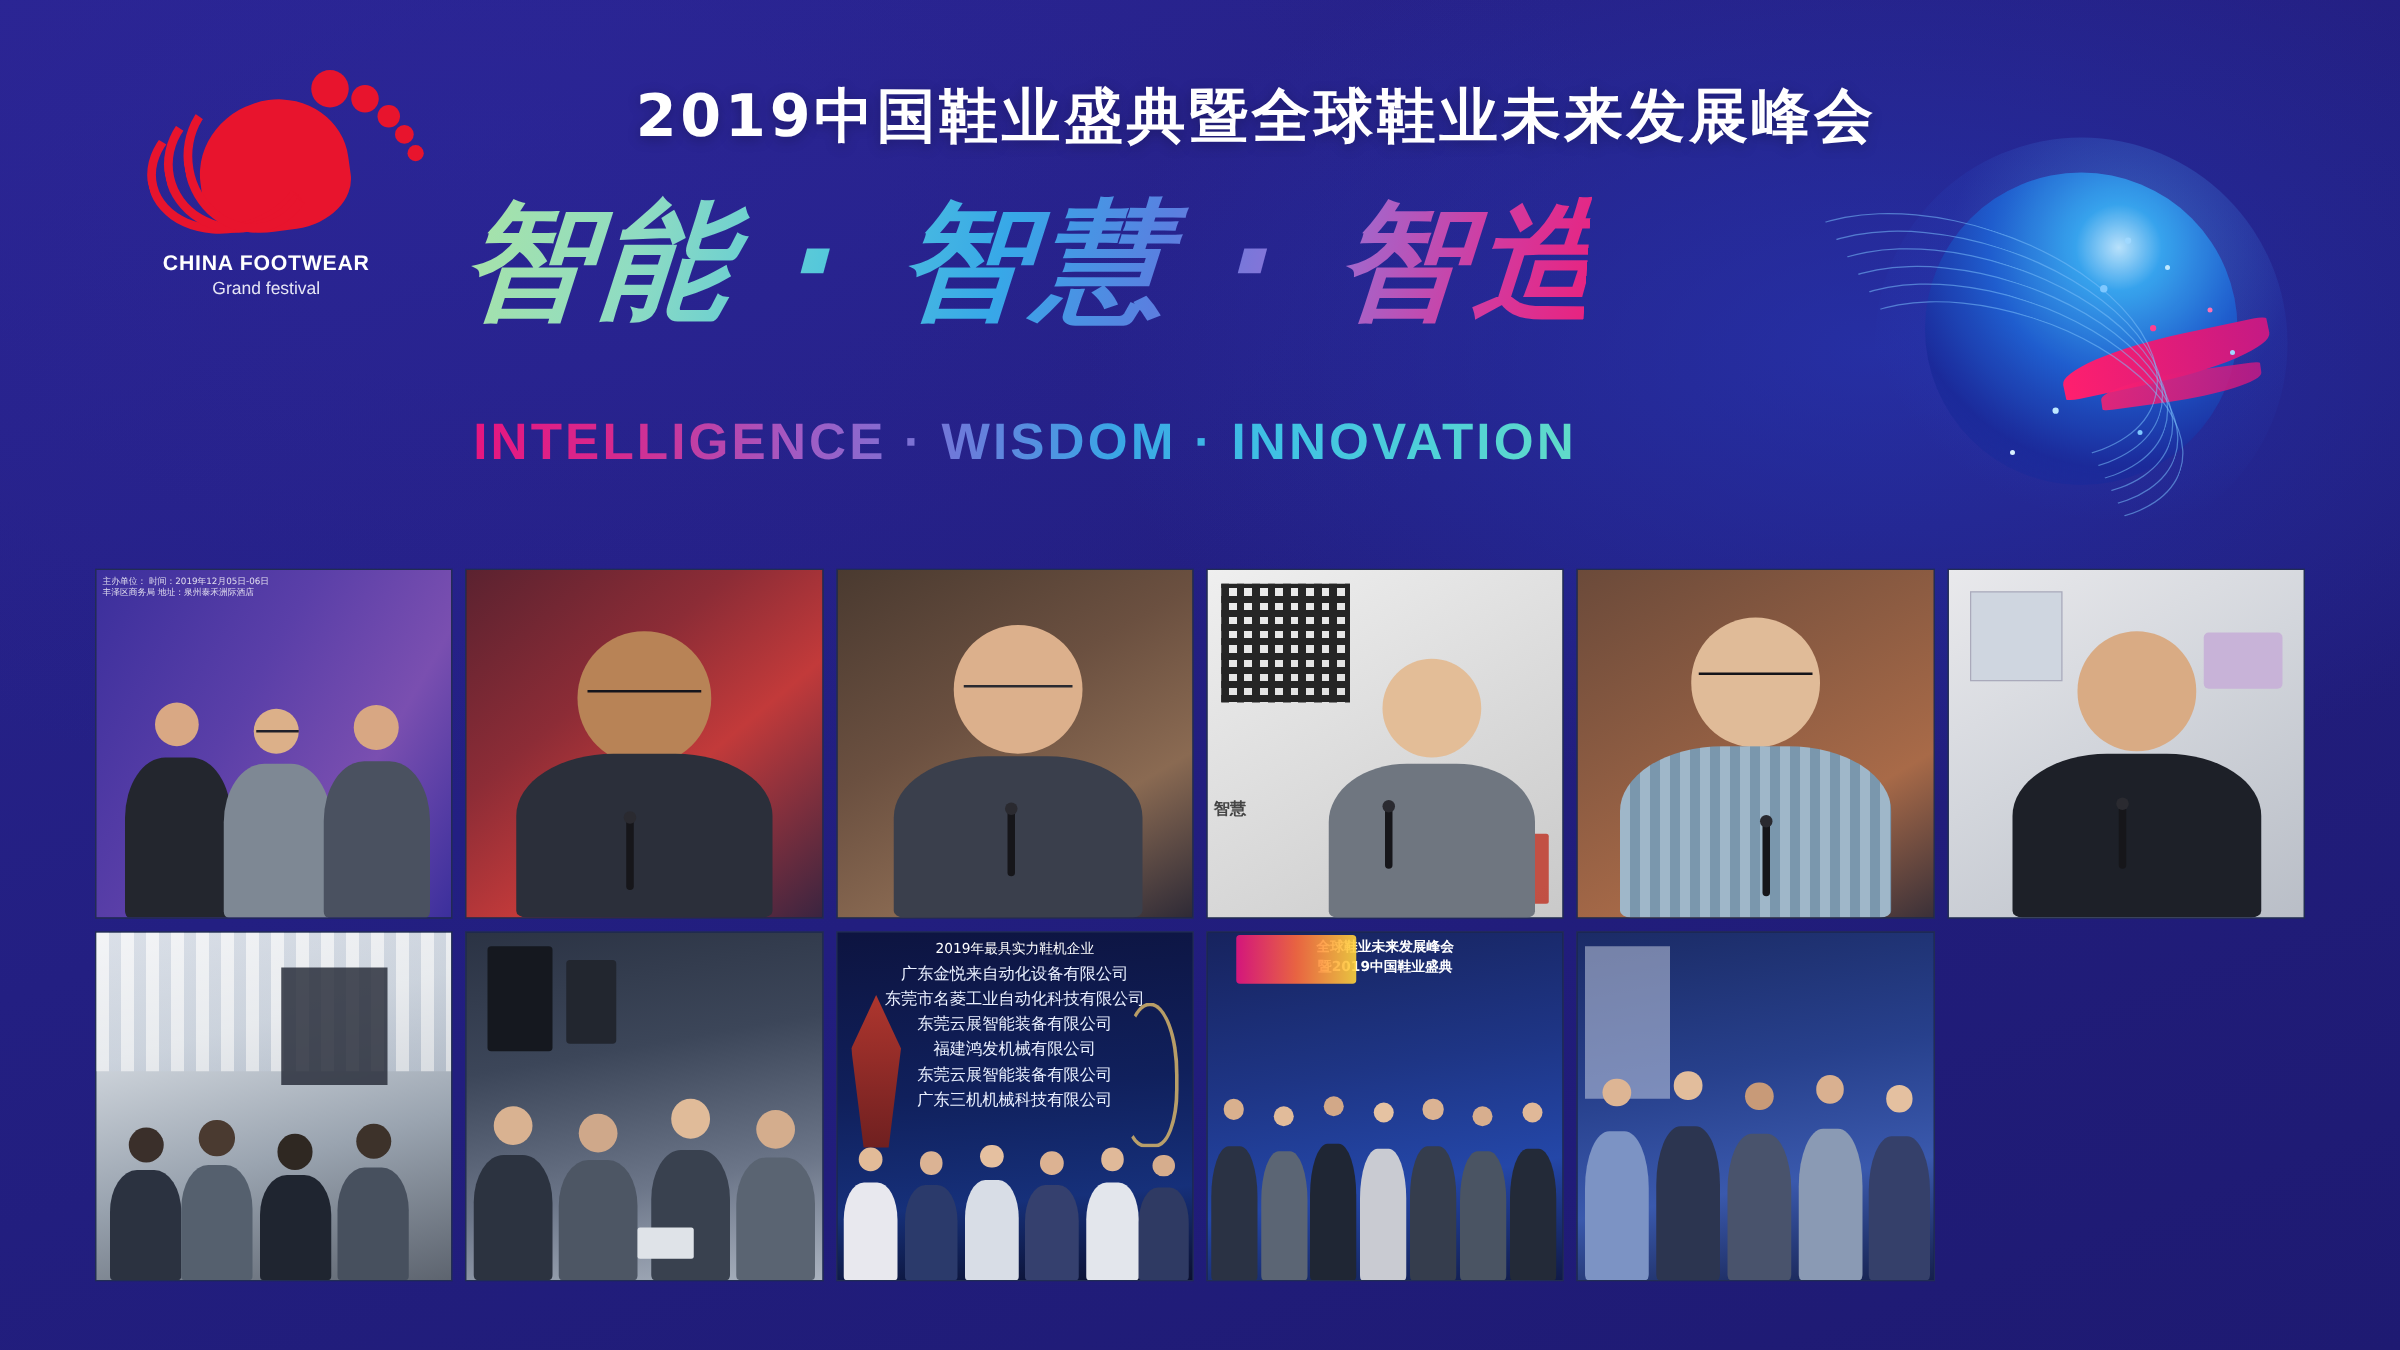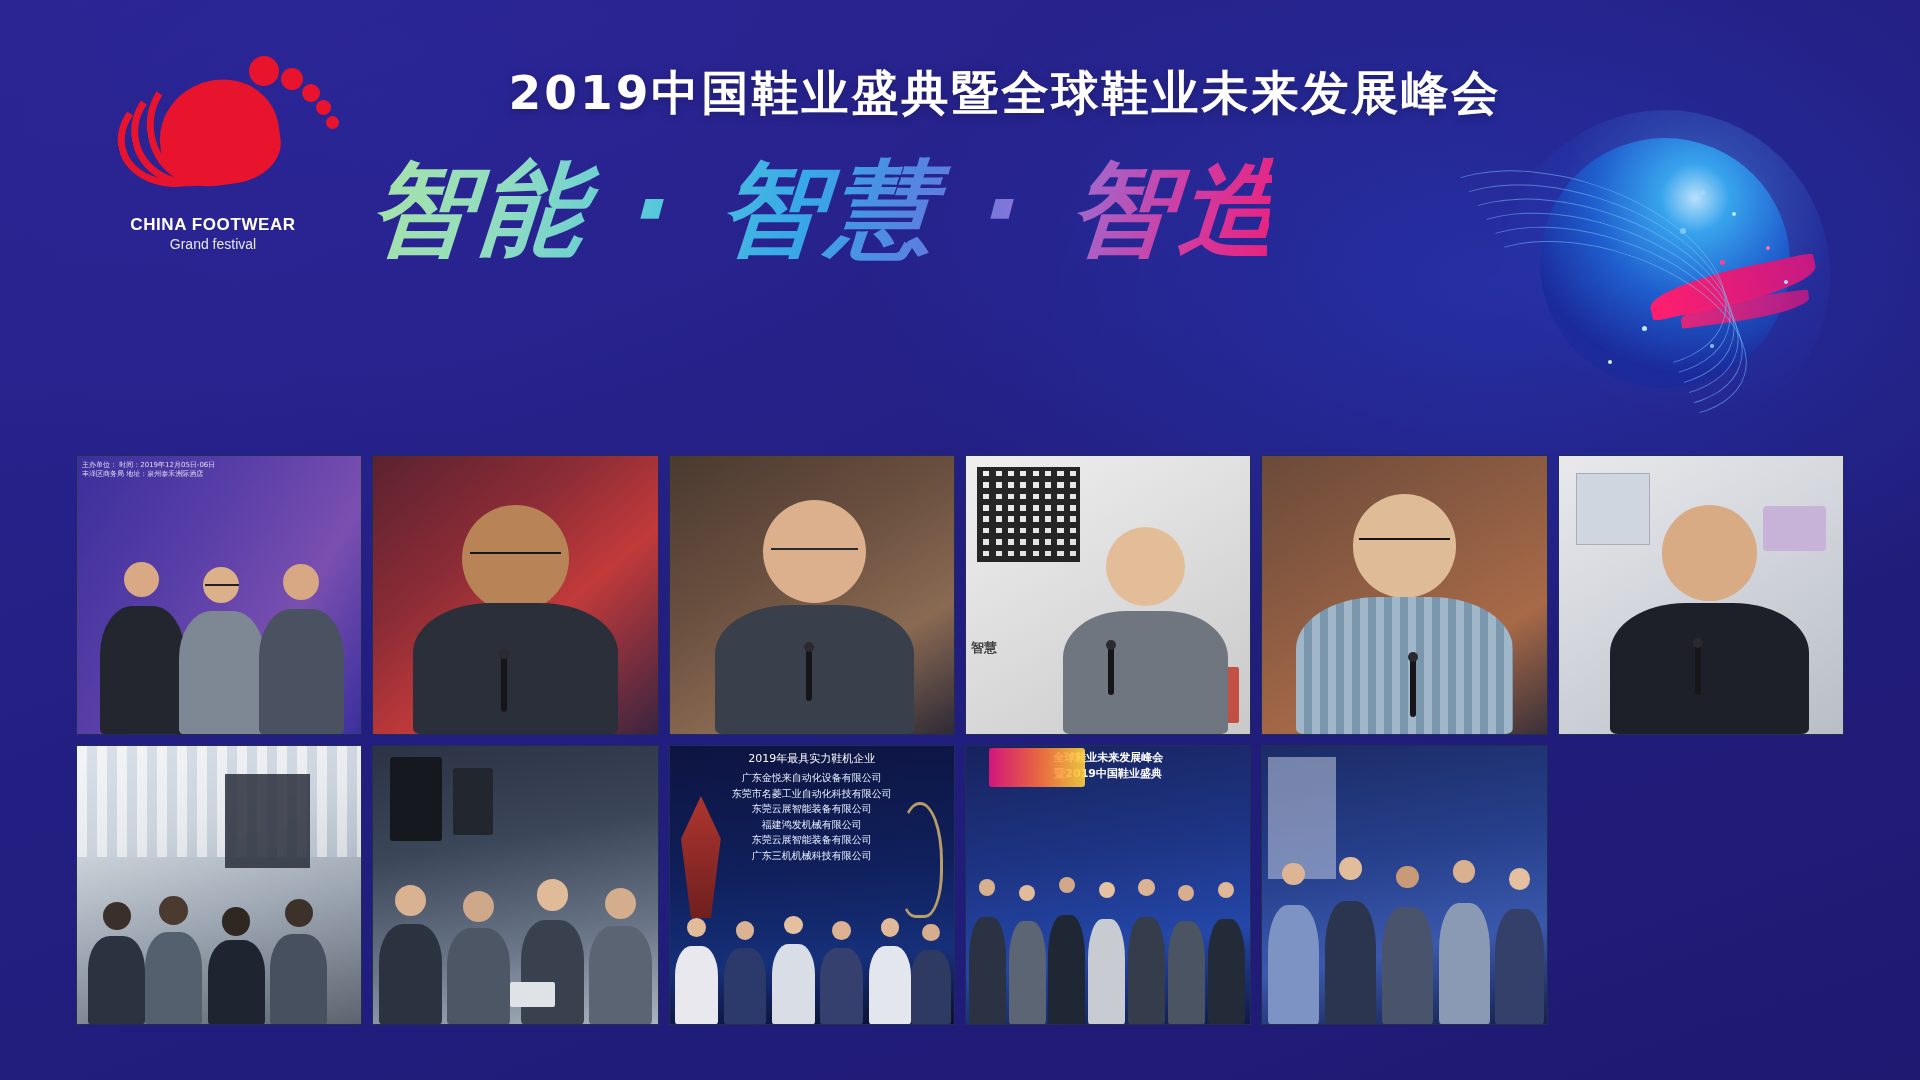--- a/index.html
+++ b/index.html
@@ -42,21 +42,21 @@
     border-radius:50%;
   }
   #logo-cn {
     margin-top:6px; color:#fff; text-align:center;
     font-size:40px; line-height:.96; font-weight:700; letter-spacing:2px;
     font-family:"DejaVu Sans","Liberation Sans",sans-serif;
     white-space:nowrap;
   }
   #logo-cn .l2 { letter-spacing:6px; font-size:42px; }
   #logo-en {
-    margin-top:24px; color:#fff; text-align:right;
+    margin-top:10px; color:#fff; text-align:right;
     font-size:17px; font-weight:700; letter-spacing:.6px;
   }
   #logo-en2 { color:#e6e6f5; font-size:14px; font-weight:400; margin-top:1px; }
 
   
   #main-title {
     position:absolute; left:400px; top:62px; width:1210px;
     text-align:center; color:#fff;
     font-size:47px; font-weight:700; letter-spacing:3px;
     font-family:"DejaVu Sans","Liberation Sans",sans-serif;
@@ -172,20 +172,21 @@
         <div class="fp-arc" style="left:4px;top:36px;width:132px;height:104px;transform:rotate(-14deg);"></div>
         <div class="fp-arc" style="left:18px;top:28px;width:120px;height:112px;transform:rotate(-12deg);"></div>
         <div class="fp-arc" style="left:34px;top:22px;width:106px;height:118px;transform:rotate(-10deg);"></div>
       </div>
       <div id="logo-en">CHINA FOOTWEAR</div>
       <div id="logo-en2">Grand festival</div>
     </div>
 
     <div id="main-title">2019中国鞋业盛典暨全球鞋业未来发展峰会</div>
     <div id="slogan-cn">智能 · 智慧 · 智造</div>
+    <div id="slogan-en">INTELLIGENCE · WISDOM · INNOVATION</div>
 
     <div id="globe-art">
       <div id="globe-glow"></div>
       <div id="globe-core"></div>
       <div class="magenta-blade" style="left:268px;top:150px;width:170px;height:34px;transform:rotate(-12deg);"></div>
       <div class="magenta-blade" style="left:300px;top:178px;width:130px;height:22px;transform:rotate(-8deg);opacity:.85;"></div>
       <div class="wave-line" style="left:22px;top:60px;width:330px;height:180px;"></div>
       <div class="wave-line" style="left:32px;top:74px;width:324px;height:176px;"></div>
       <div class="wave-line" style="left:42px;top:88px;width:318px;height:172px;"></div>
       <div class="wave-line" style="left:52px;top:102px;width:312px;height:168px;"></div>
@@ -327,21 +328,21 @@
           <div class="head" style="left:25%;top:0;width:50%;aspect-ratio:1;background:#d4ad8d;"></div>
           <div class="body" style="left:0;width:100%;height:72%;background:#5a6472;"></div>
         </div>
       <div style="position:absolute;left:48%;bottom:6%;width:16%;height:9%;background:#dfe3e8;border-radius:2px;"></div>
     </div>
 
     <div class="photo">
       <div class="ph-bg" style="background:linear-gradient(175deg,#0d1440 0%,#10205c 45%,#16307a 75%,#0b1030 100%);"></div>
       <div class="ph-cap center big" style="top:6px;color:#ffffff;">2019年最具实力鞋机企业</div>
       <div style="position:absolute;left:0;right:0;top:24px;text-align:center;
-                  font-size:10px;line-height:1.55;color:#eaf0ff;
+                  font-size:13px;line-height:1.55;color:#eaf0ff;
                   font-family:'DejaVu Sans','Liberation Sans',sans-serif;">
         <div>广东金悦来自动化设备有限公司</div>
         <div>东莞市名菱工业自动化科技有限公司</div>
         <div>东莞云展智能装备有限公司</div>
         <div>福建鸿发机械有限公司</div>
         <div>东莞云展智能装备有限公司</div>
         <div>广东三机机械科技有限公司</div>
       </div>
       <div style="position:absolute;left:4%;top:18%;width:14%;height:44%;
                   background:linear-gradient(180deg,#c0392b,#7a1f18);

